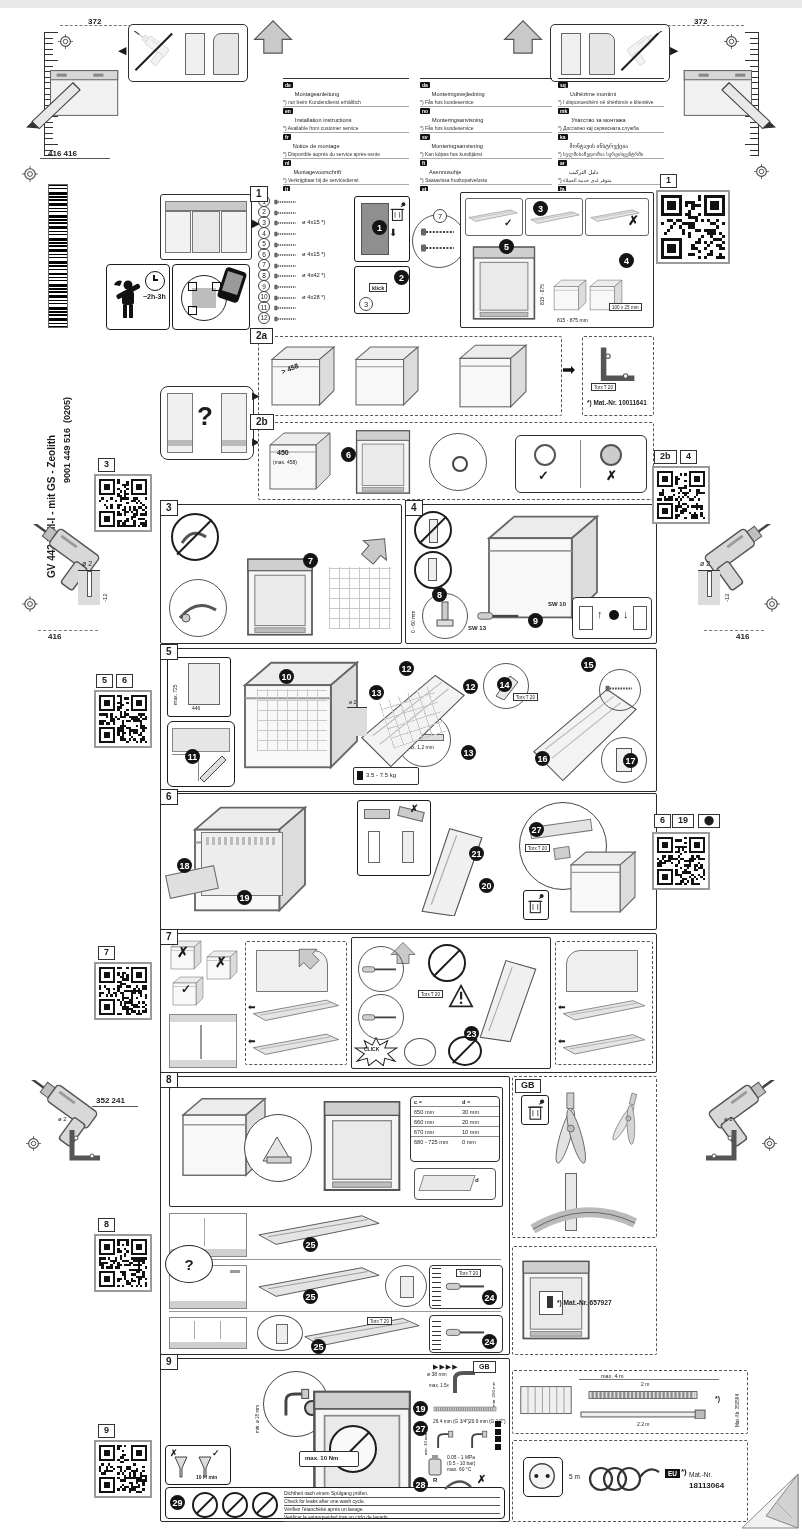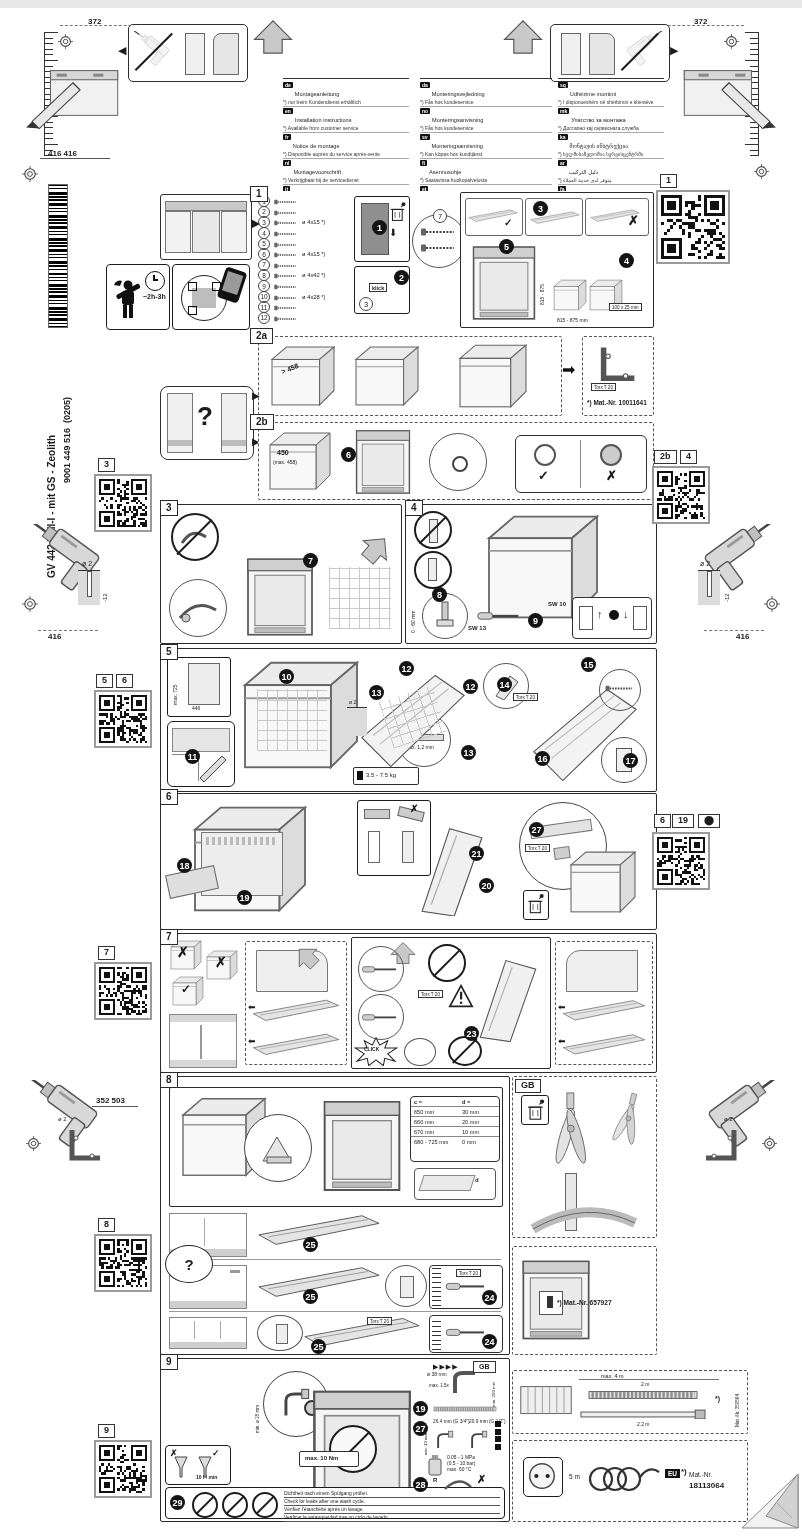--- a/index.html
+++ b/index.html
@@ -641,21 +641,21 @@
         <rect x="16" y="2" width="3" height="3" fill="#111"></rect>
         <rect x="0" y="14" width="7" height="7" fill="#111"></rect>
         <rect x="1" y="15" width="5" height="5" fill="#fff"></rect>
         <rect x="2" y="16" width="3" height="3" fill="#111"></rect>
       </svg></div>
 
   <svg class="a" style="left:22px;top:1072px;width:92px;height:80px">
       <use href="#drill"></use>
     </svg>
   <div class="a" style="left:92px;top:1098px;width:46px;border-top:1px solid #555"></div>
-  <div class="dim a" style="left:96px;top:1088px;font-weight:bold">352 503</div>
+  <div class="dim a" style="left:96px;top:1088px;font-weight:bold">352 241</div>
   <div class="dim a t6" style="left:58px;top:1108px">ø 2</div>
   <svg class="a" style="left:66px;top:1118px;width:40px;height:40px">
       <use href="#bracket"></use>
     </svg>
   <svg class="a" style="left:26px;top:1128px;width:15px;height:15px">
       <use href="#xhair"></use>
     </svg>
 
   <div class="qlab" style="left:98px;top:1210px">8</div>
   <div class="qr" style="left:94px;top:1226px;width:58px;height:58px"><svg viewBox="0 0 21 21" width="100%" height="100%" shape-rendering="crispEdges">

